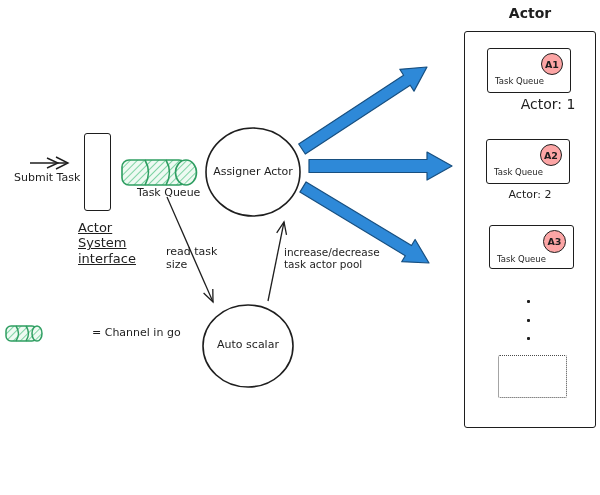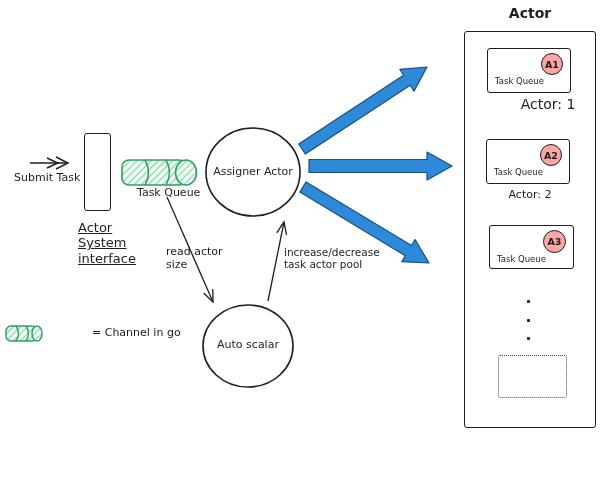--- a/index.html
+++ b/index.html
@@ -95,21 +95,21 @@
   <div class="rect" style="left:84px;top:133px;width:27px;height:78px;"></div>
 
   <div class="lbl" style="left:78px;top:220px;font-size:13px;text-decoration:underline;">Actor
 System
 interface</div>
 
   <div class="lbl" style="left:137px;top:187px;font-size:11px;">Task Queue</div>
 
   <div class="lbl ctr" style="left:205px;top:166px;width:96px;font-size:11px;">Assigner Actor</div>
 
-  <div class="lbl" style="left:166px;top:246px;font-size:11px;">read actor
+  <div class="lbl" style="left:166px;top:246px;font-size:11px;">read task
 size</div>
 
   <div class="lbl" style="left:284px;top:246px;font-size:10.5px;">increase/decrease
 task actor pool</div>
 
   <div class="lbl ctr" style="left:200px;top:339px;width:96px;font-size:11px;">Auto scalar</div>
 
   <div class="lbl" style="left:48px;top:327px;font-size:11px;margin-left:44px;">= Channel in go</div>
 
   <div class="panel-title ctr" style="left:464px;top:5px;width:132px;">Actor</div>

